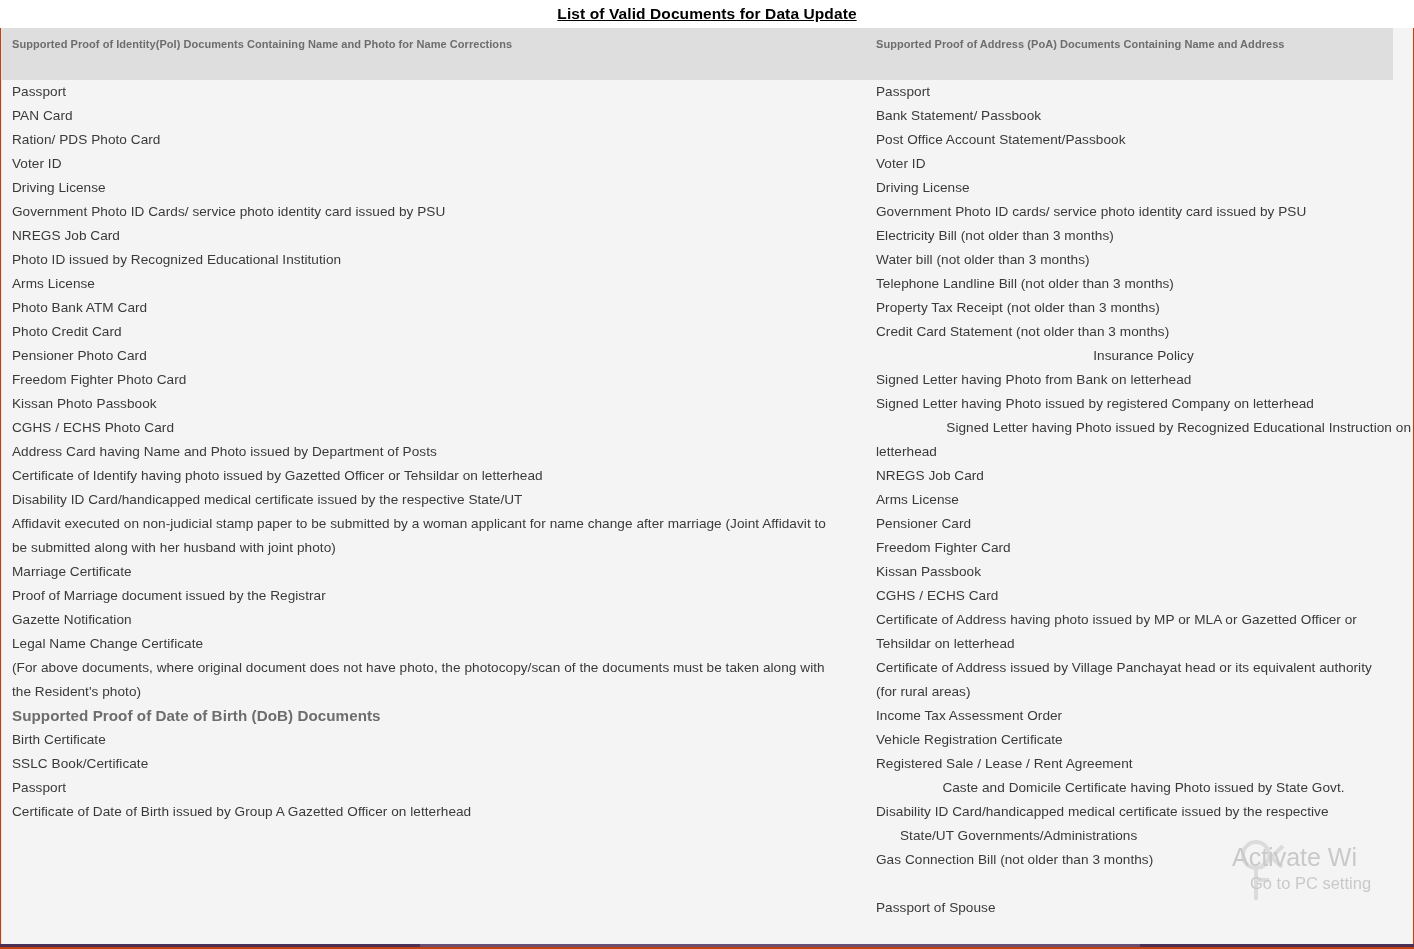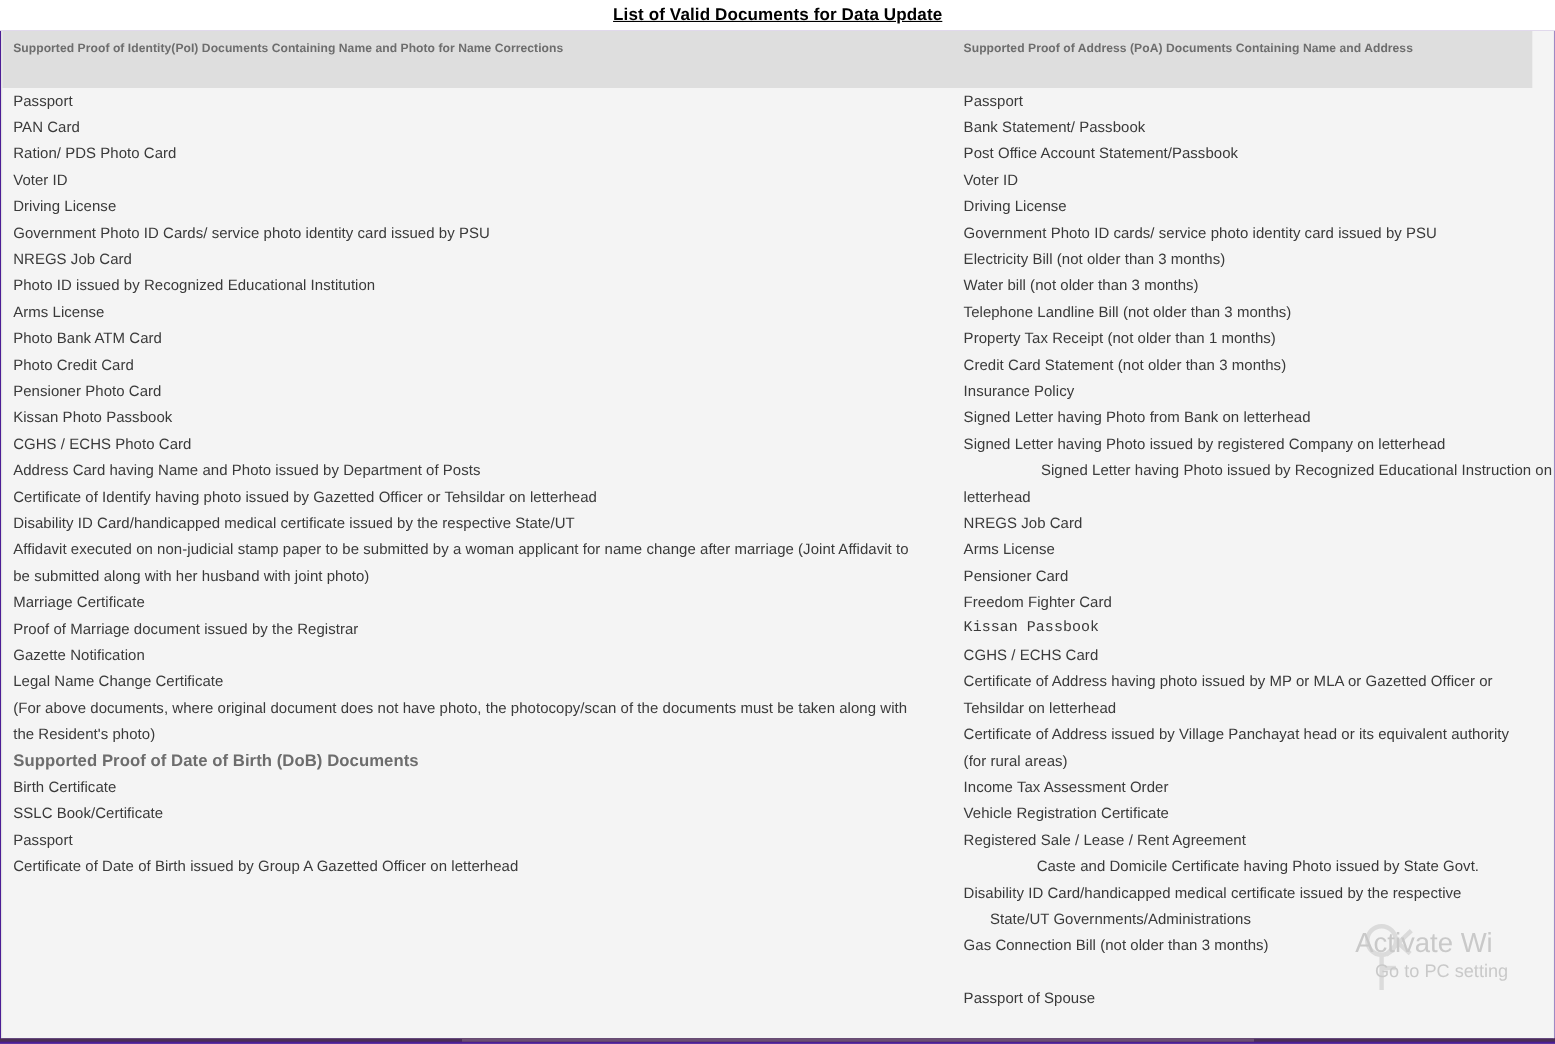--- a/index.html
+++ b/index.html
@@ -11,21 +11,21 @@
     height: 949px;
     overflow: hidden;
     background: #ffffff;
     font-family: "Liberation Sans", sans-serif;
   }
 
   #page {
     position: relative;
     width: 1414px;
     height: 949px;
-    background: #4c1d95;
+    background: #c2410c;
     overflow: hidden;
   }
 
   
   #title-bar {
     position: absolute;
     left: 0;
     top: 0;
     width: 1414px;
     height: 28px;
@@ -186,20 +186,21 @@
         <div class="doc-line wide">Ration/ PDS Photo Card</div>
         <div class="doc-line wide">Voter ID</div>
         <div class="doc-line wide">Driving License</div>
         <div class="doc-line wide">Government Photo ID Cards/ service photo identity card issued by PSU</div>
         <div class="doc-line wide">NREGS Job Card</div>
         <div class="doc-line wide">Photo ID issued by Recognized Educational Institution</div>
         <div class="doc-line wide">Arms License</div>
         <div class="doc-line wide">Photo Bank ATM Card</div>
         <div class="doc-line wide">Photo Credit Card</div>
         <div class="doc-line wide">Pensioner Photo Card</div>
+        <div class="doc-line wide">Freedom Fighter Photo Card</div>
         <div class="doc-line wide">Kissan Photo Passbook</div>
         <div class="doc-line wide">CGHS / ECHS Photo Card</div>
         <div class="doc-line wide">Address Card having Name and Photo issued by Department of Posts</div>
         <div class="doc-line wide">Certificate of Identify having photo issued by Gazetted Officer or Tehsildar on letterhead</div>
         <div class="doc-line wide">Disability ID Card/handicapped medical certificate issued by the respective State/UT</div>
         <div class="doc-line wide">Affidavit executed on non-judicial stamp paper to be submitted by a woman applicant for name change after marriage (Joint Affidavit to</div>
         <div class="doc-line wide">be submitted along with her husband with joint photo)</div>
         <div class="doc-line wide">Marriage Certificate</div>
         <div class="doc-line wide">Proof of Marriage document issued by the Registrar</div>
         <div class="doc-line wide">Gazette Notification</div>
@@ -216,32 +217,32 @@
     <div class="column" id="col-right">
         <div class="doc-line" style="white-space: nowrap;">Passport</div>
         <div class="doc-line" style="white-space: nowrap;">Bank Statement/ Passbook</div>
         <div class="doc-line" style="white-space: nowrap;">Post Office Account Statement/Passbook</div>
         <div class="doc-line" style="white-space: nowrap;">Voter ID</div>
         <div class="doc-line" style="white-space: nowrap;">Driving License</div>
         <div class="doc-line" style="white-space: nowrap;">Government Photo ID cards/ service photo identity card issued by PSU</div>
         <div class="doc-line" style="white-space: nowrap;">Electricity Bill (not older than 3 months)</div>
         <div class="doc-line" style="white-space: nowrap;">Water bill (not older than 3 months)</div>
         <div class="doc-line" style="white-space: nowrap;">Telephone Landline Bill (not older than 3 months)</div>
-        <div class="doc-line" style="white-space: nowrap;">Property Tax Receipt (not older than 1 months)</div>
+        <div class="doc-line" style="white-space: nowrap;">Property Tax Receipt (not older than 3 months)</div>
         <div class="doc-line" style="white-space: nowrap;">Credit Card Statement (not older than 3 months)</div>
-        <div class="doc-line" style="white-space: nowrap;">Insurance Policy</div>
+        <div class="doc-line" style="white-space: nowrap; text-align: center;">Insurance Policy</div>
         <div class="doc-line" style="white-space: nowrap;">Signed Letter having Photo from Bank on letterhead</div>
         <div class="doc-line" style="white-space: nowrap;">Signed Letter having Photo issued by registered Company on letterhead</div>
         <div class="doc-line" style="white-space: nowrap; text-align: right;">Signed Letter having Photo issued by Recognized Educational Instruction on</div>
         <div class="doc-line" style="white-space: nowrap;">letterhead</div>
         <div class="doc-line" style="white-space: nowrap;">NREGS Job Card</div>
         <div class="doc-line" style="white-space: nowrap;">Arms License</div>
         <div class="doc-line" style="white-space: nowrap;">Pensioner Card</div>
         <div class="doc-line" style="white-space: nowrap;">Freedom Fighter Card</div>
-        <div class="doc-line" style="white-space: nowrap; font-family: Liberation Mono, monospace;">Kissan Passbook</div>
+        <div class="doc-line" style="white-space: nowrap;">Kissan Passbook</div>
         <div class="doc-line" style="white-space: nowrap;">CGHS / ECHS Card</div>
         <div class="doc-line" style="white-space: nowrap;">Certificate of Address having photo issued by MP or MLA or Gazetted Officer or</div>
         <div class="doc-line" style="white-space: nowrap;">Tehsildar on letterhead</div>
         <div class="doc-line" style="white-space: nowrap;">Certificate of Address issued by Village Panchayat head or its equivalent authority</div>
         <div class="doc-line" style="white-space: nowrap;">(for rural areas)</div>
         <div class="doc-line" style="white-space: nowrap;">Income Tax Assessment Order</div>
         <div class="doc-line" style="white-space: nowrap;">Vehicle Registration Certificate</div>
         <div class="doc-line" style="white-space: nowrap;">Registered Sale / Lease / Rent Agreement</div>
         <div class="doc-line" style="white-space: nowrap; text-align: center;">Caste and Domicile Certificate having Photo issued by State Govt.</div>
         <div class="doc-line" style="white-space: nowrap;">Disability ID Card/handicapped medical certificate issued by the respective</div>

